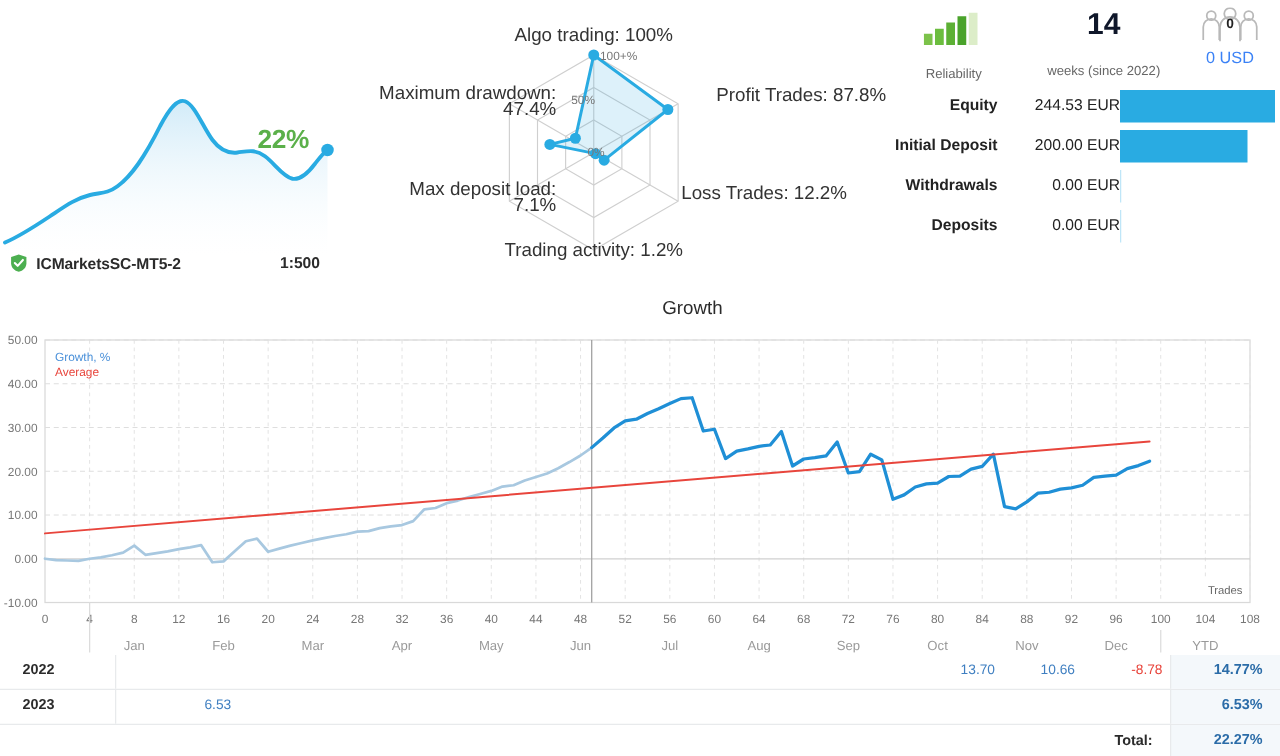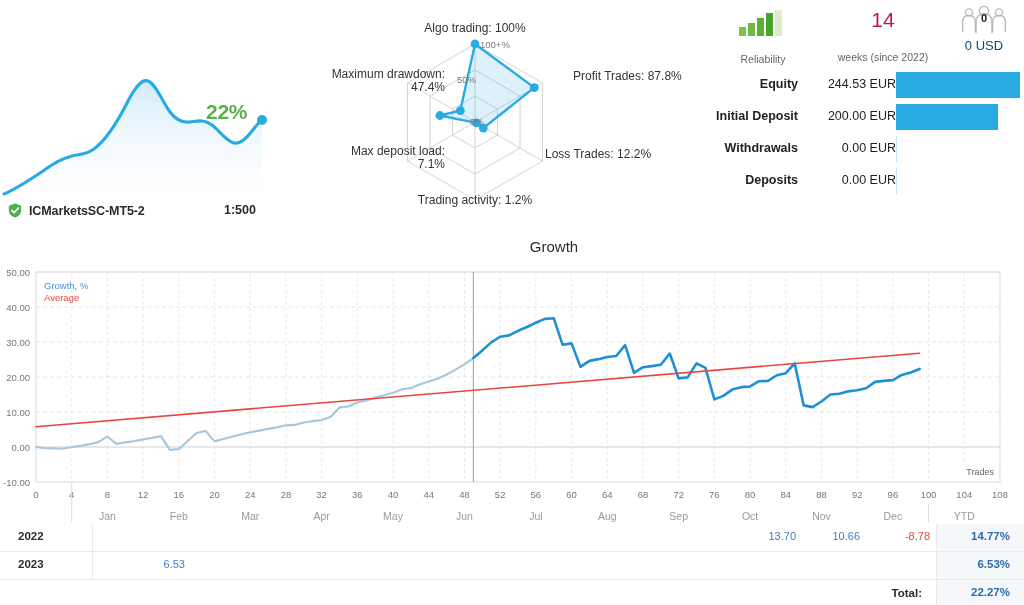--- a/index.html
+++ b/index.html
@@ -17,33 +17,33 @@
   .spark-panel{position:absolute;left:0;top:0;width:290px;height:235px;}
   .spark-wrap{position:absolute;left:0;top:55px;width:270px;height:150px;}
   .spark-pct{position:absolute;left:206px;top:100px;font-size:21px;font-weight:bold;color:#5bb04a;letter-spacing:-0.3px;}
   .acct-row{position:absolute;left:8px;top:203px;width:280px;display:flex;align-items:center;}
   .shield{width:14px;height:15px;flex:0 0 auto;margin-right:7px;}
   .acct-name{font-size:12.5px;color:#2b2b2b;font-weight:600;letter-spacing:-0.1px;}
   .leverage{position:absolute;left:224px;top:203px;font-size:12.5px;font-weight:bold;color:#2b2b2b;}
 
   
   .radar-panel{position:absolute;left:300px;top:0;width:390px;height:235px;}
-  .radar-lbl{position:absolute;font-size:12px;color:#333;line-height:13px;white-space:nowrap;}
+  .radar-lbl{position:absolute;font-size:15px;color:#333;line-height:13px;white-space:nowrap;}
   .radar-lbl.r{text-align:left;}
   .radar-lbl.l{text-align:right;}
   .radar-lbl.c{text-align:center;}
 
   
   .stats-panel{position:absolute;left:690px;top:0;width:334px;height:235px;}
   .kpis{position:absolute;left:0;top:6px;width:334px;height:58px;}
   .kpi{position:absolute;text-align:center;}
   .kpi-ico{height:30px;display:flex;align-items:flex-end;justify-content:center;}
   .kpi-cap{font-size:10.5px;color:#666;margin-top:17px;}
-  .kpi-big{font-size:21px;font-weight:normal;color:#be185d;line-height:28px;}
-  .kpi-usd{font-size:13px;color:#0c4a6e;margin-top:2px;}
+  .kpi-big{font-size:24px;font-weight:bold;color:#0f172a;line-height:28px;}
+  .kpi-usd{font-size:13px;color:#3b82f6;margin-top:2px;}
   .bars{position:absolute;left:0;top:70px;width:334px;}
   .brow{position:relative;height:32px;}
   .blabel{position:absolute;left:0;top:7px;width:108px;text-align:right;font-size:12.5px;color:#222;font-weight:600;}
   .bvalue{position:absolute;left:118px;top:7px;width:88px;text-align:right;font-size:12.5px;color:#222;}
   .btrack{position:absolute;left:206px;top:2px;right:4px;height:26px;}
   .bfill{position:absolute;left:0;top:0;height:26px;}
 
   
   .growth{position:absolute;left:0;top:238px;width:1024px;height:284px;}
   .growth-title{position:absolute;left:0;top:0;width:1020px;text-align:center;font-size:15px;color:#2b2b2b;padding-left:44px;}

